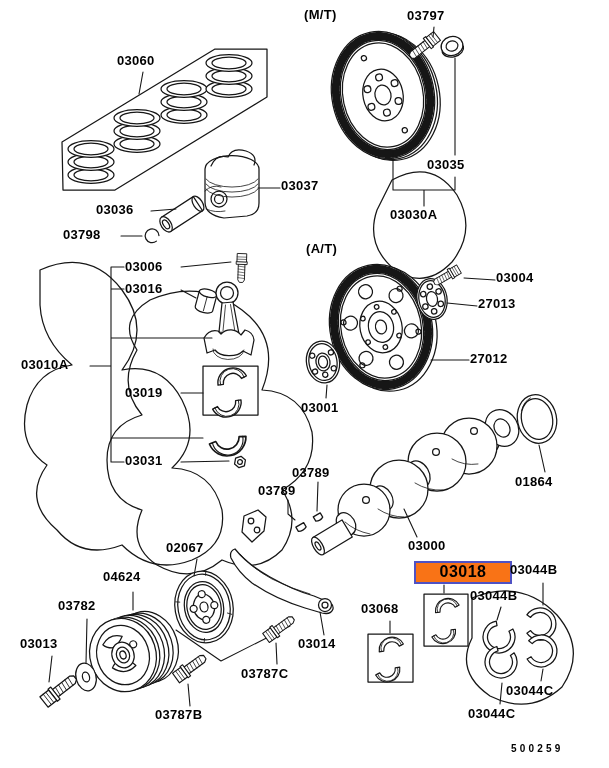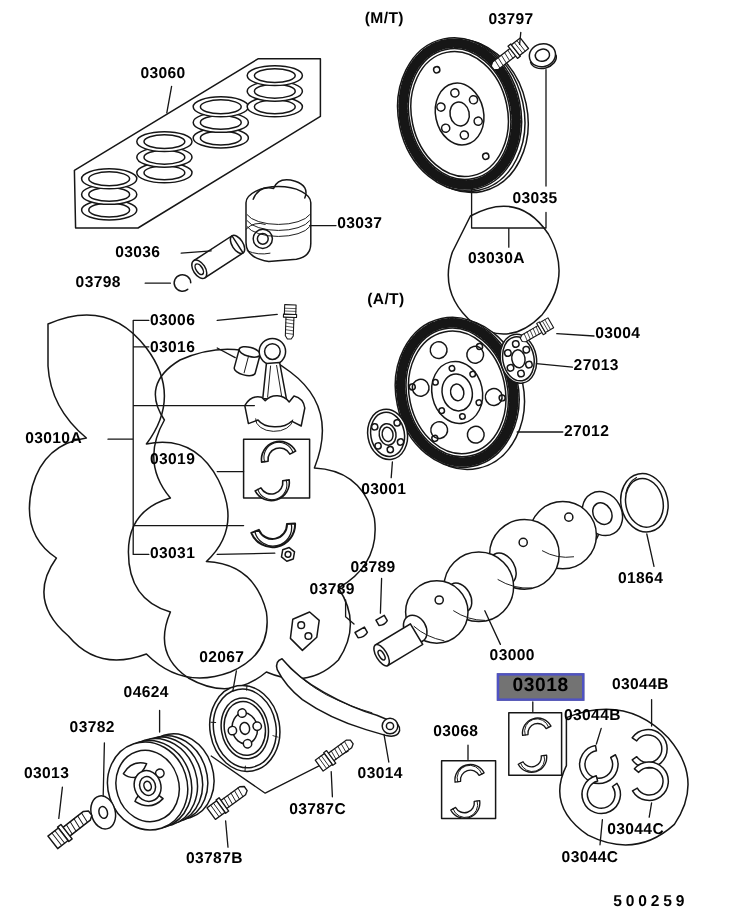--- a/index.html
+++ b/index.html
@@ -8,24 +8,24 @@
   .art{position:absolute;left:0;top:0;z-index:1}
   .art path,.art ellipse,.art circle,.art line,.art polyline,.art rect{
        stroke:#161616;stroke-width:1.25;fill:none;stroke-linecap:round;stroke-linejoin:round}
   .art .wh{fill:#ffffff}
   .art .ld{stroke-width:1.1}
   .art .thin{stroke-width:.8}
   .art .band{stroke-dasharray:2 1.8;stroke-width:8}
   .art .wm{fill:#ededed;stroke:none}
   .lbl{position:absolute;font-weight:700;font-size:13px;line-height:1.05;
        letter-spacing:.3px;color:#000;white-space:nowrap;z-index:2}
-  .hl{left:414px;top:561px;width:73px;height:23px;display:flex;align-items:center;
-      justify-content:center;background:#737373;border:2px solid #4f52c4;
+  .hl{left:414px;top:561px;width:98px;height:23px;display:flex;align-items:center;
+      justify-content:center;background:#f97316;border:2px solid #4f52c4;
       box-sizing:border-box;font-size:16px;letter-spacing:.5px}
-  .num{font-size:13px;letter-spacing:3.2px}
+  .num{font-size:10px;letter-spacing:3.2px}
 </style>
 </head>
 <body>
 
 <div class="stage">
 
 <svg class="art" width="609" height="768" viewBox="0 0 609 768">
   <defs>
     <g id="ring">
       <ellipse class="wh" rx="23" ry="8.3"></ellipse>
@@ -370,21 +370,21 @@
   <div class="lbl" style="left:96px;top:203px">03036</div>
   <div class="lbl" style="left:390px;top:208px">03030A</div>
   <div class="lbl" style="left:63px;top:228px">03798</div>
   <div class="lbl" style="left:306px;top:242px">(A/T)</div>
   <div class="lbl" style="left:125px;top:260px">03006</div>
   <div class="lbl" style="left:496px;top:271px">03004</div>
   <div class="lbl" style="left:125px;top:282px">03016</div>
   <div class="lbl" style="left:478px;top:297px">27013</div>
   <div class="lbl" style="left:470px;top:352px">27012</div>
   <div class="lbl" style="left:21px;top:358px">03010A</div>
-  <div class="lbl" style="left:125px;top:376px">03019</div>
+  <div class="lbl" style="left:125px;top:386px">03019</div>
   <div class="lbl" style="left:301px;top:401px">03001</div>
   <div class="lbl" style="left:125px;top:454px">03031</div>
   <div class="lbl" style="left:292px;top:466px">03789</div>
   <div class="lbl" style="left:515px;top:475px">01864</div>
   <div class="lbl" style="left:258px;top:484px">03789</div>
   <div class="lbl" style="left:408px;top:539px">03000</div>
   <div class="lbl" style="left:166px;top:541px">02067</div>
   <div class="lbl hl">03018</div>
   <div class="lbl" style="left:510px;top:563px">03044B</div>
   <div class="lbl" style="left:103px;top:570px">04624</div>

